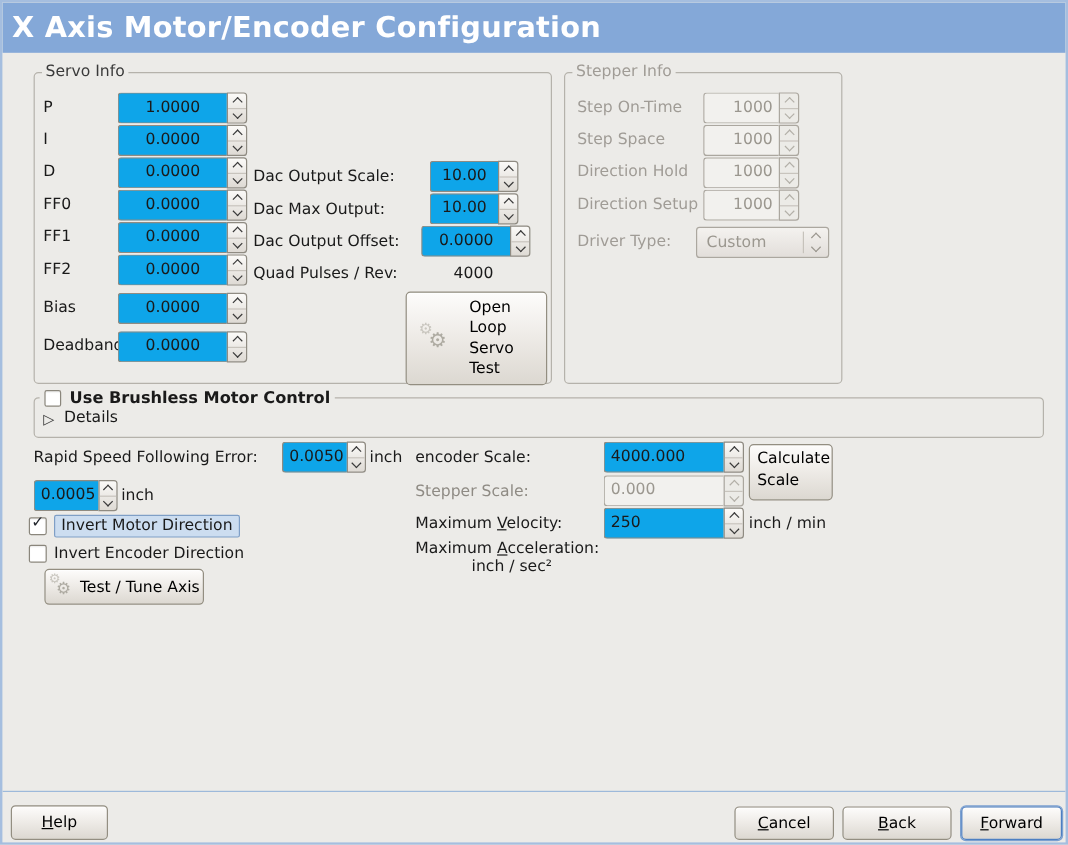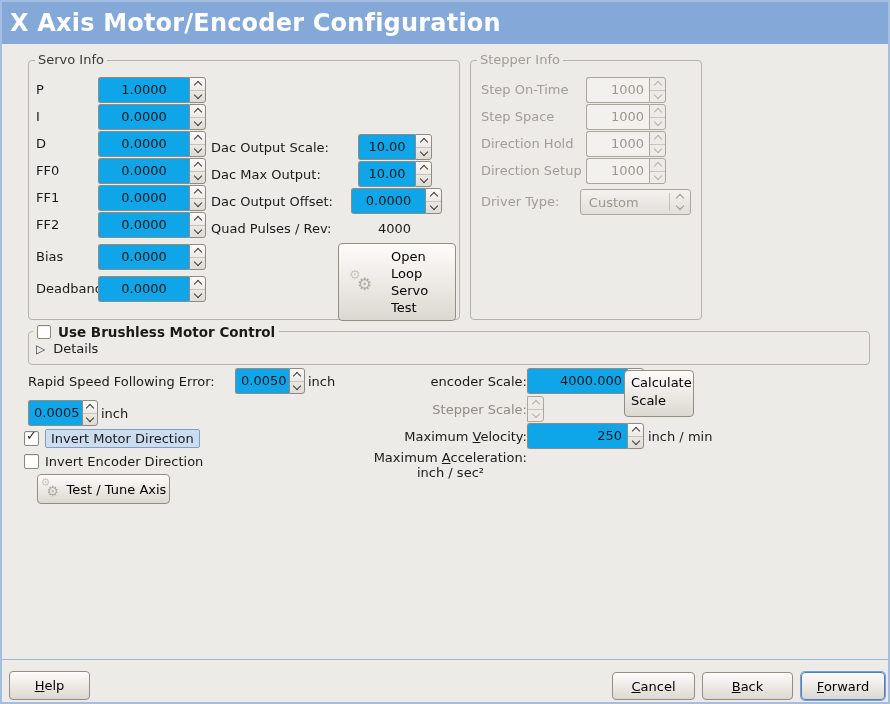--- a/index.html
+++ b/index.html
@@ -112,21 +112,21 @@
   
   .inv-row{position:absolute;display:flex;align-items:center;}
   .inv-motor{left:22px;top:427px;}
   .inv-encoder{left:22px;top:452px;}
   .inv-row .cb{margin-right:6px;width:15px;height:15px;}
   .hl{background:#ccddf0;border:1px solid #7f9fc6;border-radius:2px;padding:1px 5px;}
 
   .testtune-btn{position:absolute;left:35px;top:472px;width:133px;height:30px;gap:2px;}
 
   
-  .r-row{position:absolute;display:flex;align-items:center;height:26px;left:368px;text-align:right;}
+  .r-row{position:absolute;display:flex;align-items:center;height:26px;left:344px;}
   .r-row .lbl{width:157px;}
   .r-row .entry{width:100px;}
   .r-row .unit{margin-left:4px;}
   .r-enc{top:366px;} .r-step{top:394px;} .r-vel{top:421px;} .r-acc{top:448px;flex-direction:column;}
   .r-step .lbl{color:#8f8b84;}
   .calc-btn{position:absolute;left:622px;top:368px;width:70px;height:47px;
             align-items:flex-start;justify-content:flex-start;padding:3px 2px 0 6px;
             line-height:18px;text-align:left;}
 
   
@@ -489,20 +489,21 @@
     </div>
   </div>
 
   <div class="btn calc-btn">
     <span>Calculate Scale</span>
   </div>
 
   <div class="r-row r-step">
     <span class="lbl">Stepper Scale:</span>
     <div class="spin disabled">
+      <div class="entry">0.000</div>
       <div class="spinbtns">
         <div class="sbtn up">
             <i class="chev u"></i>
           </div>
         <div class="sbtn">
             <i class="chev d"></i>
           </div>
       </div>
     </div>
   </div>

